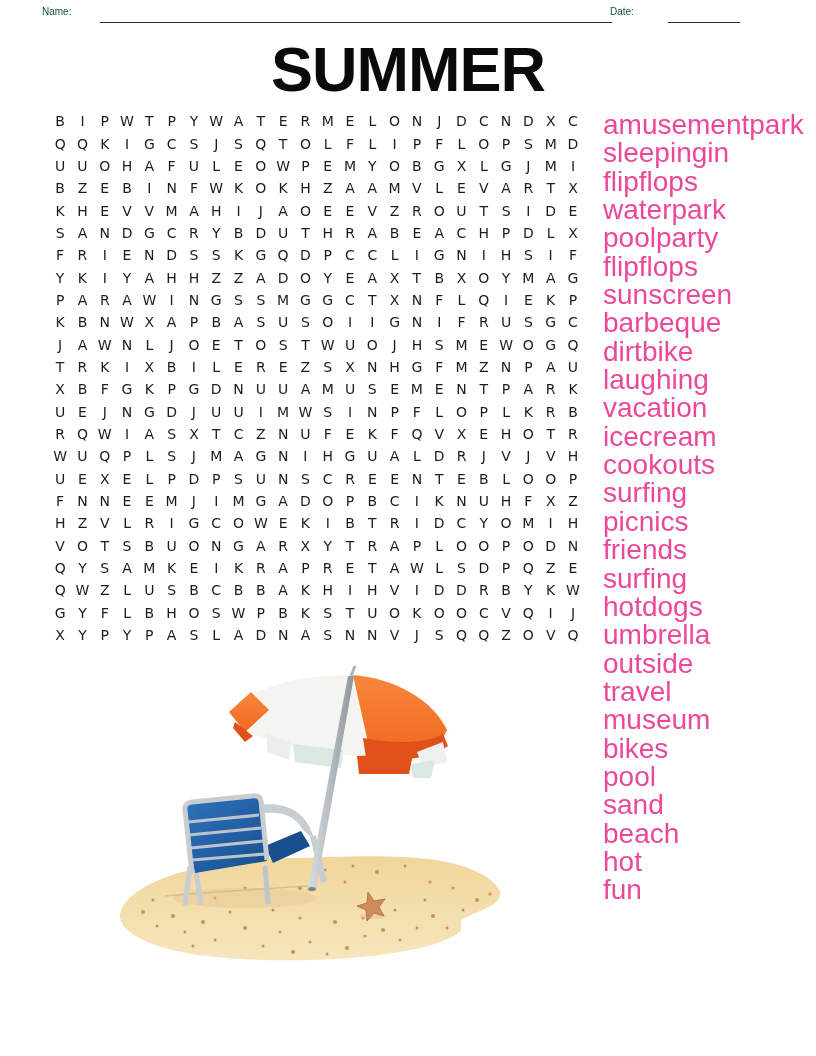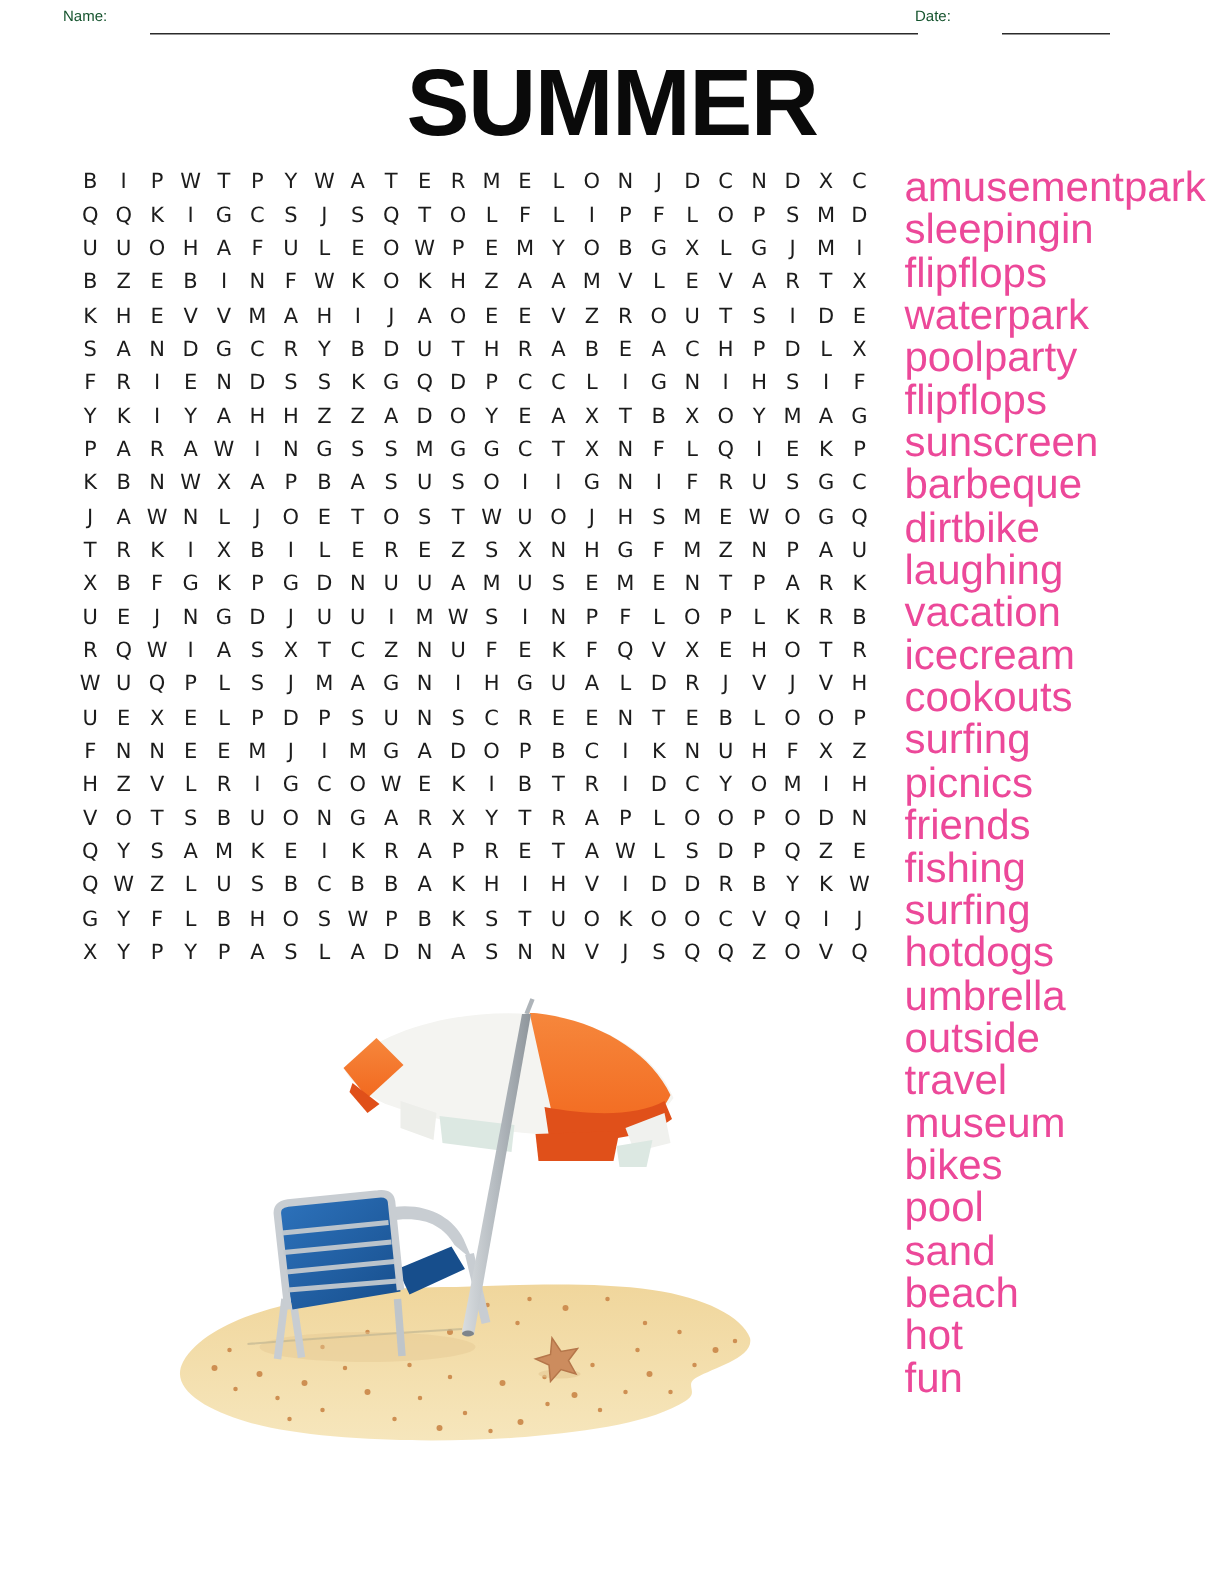--- a/index.html
+++ b/index.html
@@ -626,21 +626,20 @@
       <div class="word">sunscreen</div>
       <div class="word">barbeque</div>
       <div class="word">dirtbike</div>
       <div class="word">laughing</div>
       <div class="word">vacation</div>
       <div class="word">icecream</div>
       <div class="word">cookouts</div>
       <div class="word">surfing</div>
       <div class="word">picnics</div>
       <div class="word">friends</div>
-      <div class="word">fishing</div>
       <div class="word">surfing</div>
       <div class="word">hotdogs</div>
       <div class="word">umbrella</div>
       <div class="word">outside</div>
       <div class="word">travel</div>
       <div class="word">museum</div>
       <div class="word">bikes</div>
       <div class="word">pool</div>
       <div class="word">sand</div>
       <div class="word">beach</div>

